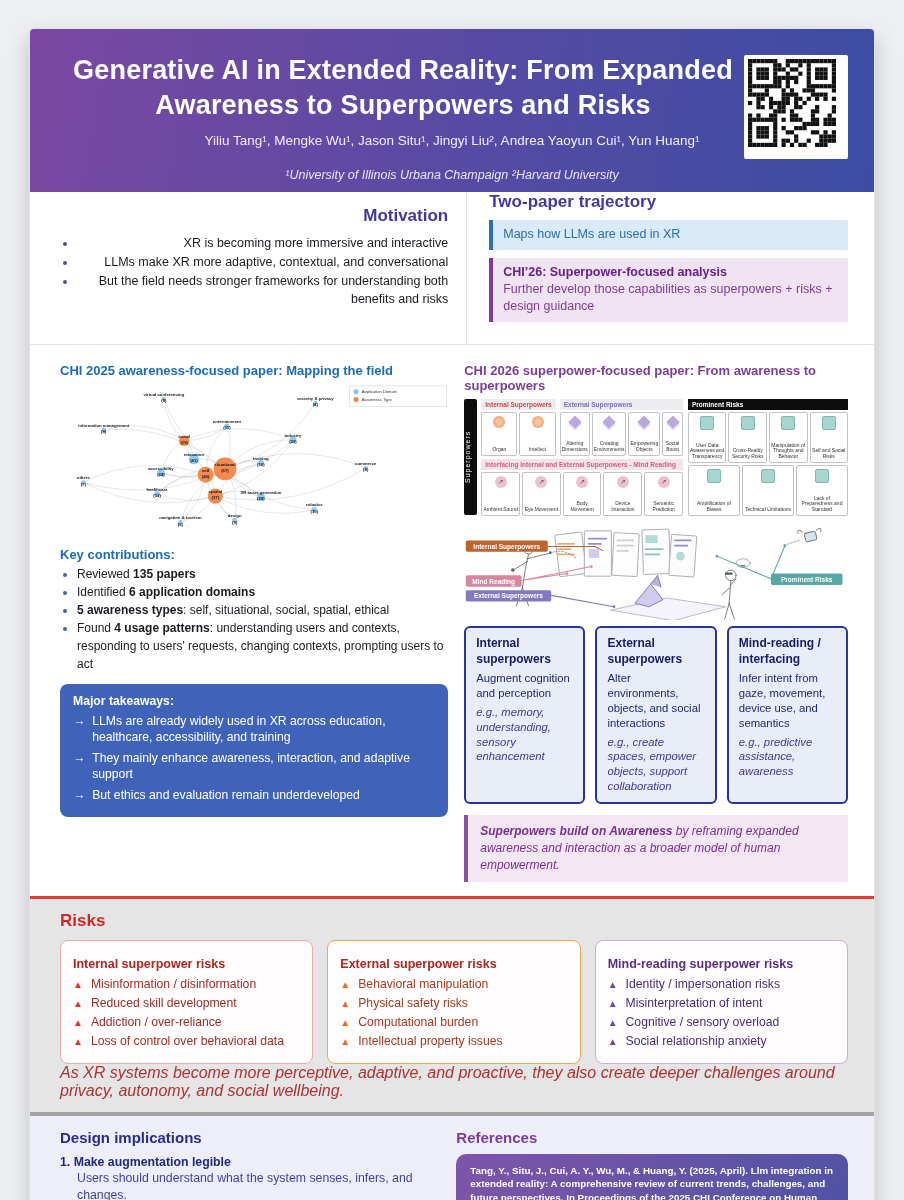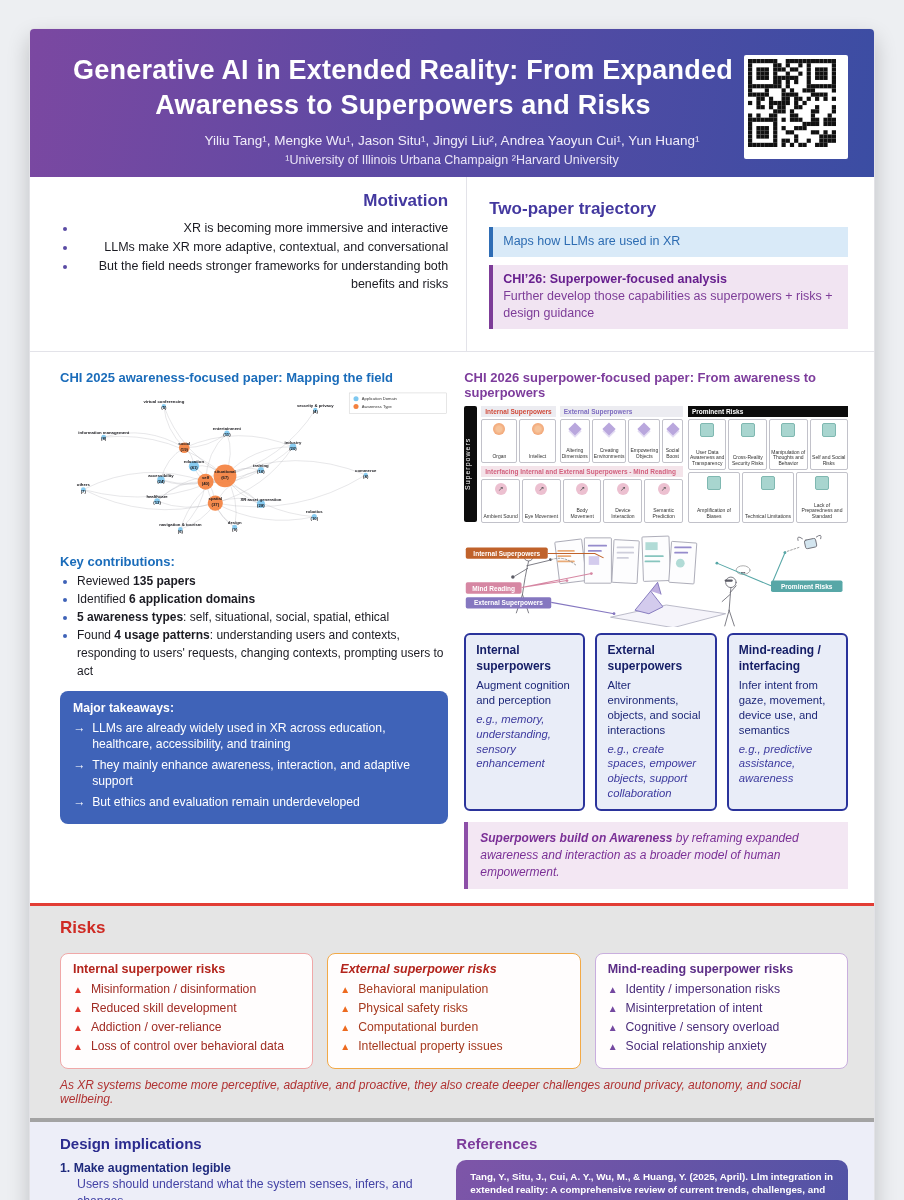--- a/index.html
+++ b/index.html
@@ -4,30 +4,30 @@
 <style>
   html,body{margin:0;padding:0;}
   body{width:904px;height:1200px;background:#edeff2;font-family:"Liberation Sans",sans-serif;overflow:hidden;}
   .poster{width:844px;margin:28px auto 0;background:#fff;border:1px solid #e2e2e6;border-radius:5px;
           box-shadow:0 10px 22px rgba(0,0,0,.20);overflow:hidden;}
   
   .hdr{position:relative;background:linear-gradient(100deg,#7b48a1 0%,#5a4aa4 48%,#3b4da3 100%);
        padding:24px 28px 10px;color:#fff;text-align:center;}
   .hdr h1{margin:0;font-size:27px;line-height:1.28;font-weight:bold;letter-spacing:.2px;width:690px;}
   .hdr .auth{margin-top:11px;font-size:13.5px;color:#f1edfa;}
-  .hdr .affil{margin-top:5px;font-size:12.5px;color:#e9e4f6;}
+  .hdr .affil{margin-top:20px;font-size:12.5px;color:#e9e4f6;font-style:italic;}
   .qr{position:absolute;top:26px;right:26px;width:96px;height:96px;background:#fff;padding:4px;border-radius:2px;}
   .qr svg{width:88px;height:88px;display:block;}
   
   .row1{display:flex;border-bottom:1px solid #e3e3e9;}
   .mot{flex:0 0 46%;padding:14px 18px 16px 30px;border-right:1px solid #e3e3e9;text-align:right;}
   .sec-h{color:#43389f;font-size:17px;font-weight:bold;margin:0 0 8px;}
   .mot ul{margin:0;padding-left:17px;font-size:12.5px;color:#1b1b22;line-height:1.5;}
   .mot li::marker{color:#5a4ba4;}
-  .traj{flex:1;padding:22px 26px 14px 22px;}
+  .traj{flex:1;padding:0 26px 14px 22px;}
   .tr-item{border-left:4px solid;padding:6px 10px 7px;margin-bottom:8px;font-size:12.5px;line-height:1.35;}
   .tr-blue{background:#d9eaf8;border-color:#2f6db5;}
   .tr-blue .tag{color:#154a85;font-weight:bold;}
   .tr-blue .dsc{color:#2d6cb2;}
   .tr-purple{background:#f1e4f2;border-color:#7d3c98;}
   .tr-purple .tag{color:#671f8e;font-weight:bold;}
   .tr-purple .dsc{color:#7d3c98;}
   
   .row2{display:flex;padding:10px 0 14px;border-bottom:3px solid #e23d35;}
   .col-l{flex:0 0 46%;padding:4px 4px 0 30px;}
@@ -73,30 +73,30 @@
   .sp-box{flex:1;border:2px solid #2a339b;border-radius:6px;background:#e9edf8;padding:8px 10px;
           font-size:11.3px;color:#1e2878;line-height:1.32;}
   .sp-t{font-weight:bold;font-size:12px;color:#141d66;margin-bottom:3px;}
   .sp-eg{font-style:italic;color:#3c3a9e;margin-top:4px;}
   .callout{margin-top:11px;background:#f3e7f3;border-left:4px solid #8d4fa8;padding:8px 12px;
            font-size:12px;color:#7a2f96;font-style:italic;line-height:1.4;}
   
   .risks{background:#e5e5e5;padding:10px 26px 12px 30px;border-bottom:4px solid #a3a3a3;}
   .risks-h{color:#cf2b24;font-size:17px;font-weight:bold;margin:2px 0 9px;}
   .risk-row{display:flex;gap:14px;}
-  .risk-box{flex:1;background:#fffdfd;border:1.5px solid;border-radius:8px;padding:8px 12px 9px;margin-top:6px;}
+  .risk-box{flex:1;background:#fffdfd;border:1.5px solid;border-radius:8px;padding:16px 12px 9px;}
   .rb0{border-color:#f0a8a8;} .rb1{border-color:#f2a947;} .rb2{border-color:#c9aede;}
   .rb-t{font-size:12.5px;font-weight:bold;margin-bottom:6px;}
-  .rb0 .rb-t{color:#b3241c;} .rb1 .rb-t{color:#b3241c;font-style:italic;} .rb2 .rb-t{color:#5c2d86;}
+  .rb0 .rb-t{color:#b3241c;} .rb1 .rb-t{color:#b3241c;} .rb2 .rb-t{color:#5c2d86;}
   .ri{display:flex;gap:8px;font-size:12.2px;margin:4px 0;align-items:baseline;line-height:1.25;}
   .tri{font-size:10px;}
   .rb0 .tri{color:#e0352b;} .rb0 .ri span.t{color:#a12d25;}
   .rb1 .tri{color:#ed6a1f;} .rb1 .ri span.t{color:#a63a1f;}
   .rb2 .tri{color:#7448a0;} .rb2 .ri span.t{color:#4a2c7a;}
-  .risk-note{margin-top:9px;font-style:italic;color:#b03232;font-size:12px;}
+  .risk-note{font-style:italic;color:#b03232;font-size:16px;}
   
   .bottom{display:flex;background:#edeef8;padding:13px 26px 22px 30px;gap:26px;}
   .des{flex:0 0 47%;}
   .di-h{color:#2c2c8f;font-size:15px;font-weight:bold;margin:0 0 8px;}
   .di-item{margin-bottom:8px;font-size:12.3px;line-height:1.35;}
   .di-t{font-weight:bold;color:#1f2a7d;}
   .di-d{color:#4343a5;margin-left:17px;}
   .refs{flex:1;}
   .ref-h{color:#7d3c9c;font-size:15px;font-weight:bold;margin:0 0 8px;}
   .ref-box{background:linear-gradient(120deg,#7e55a8 0%,#4f53a5 100%);border-radius:10px;padding:10px 14px;color:#fff;}

